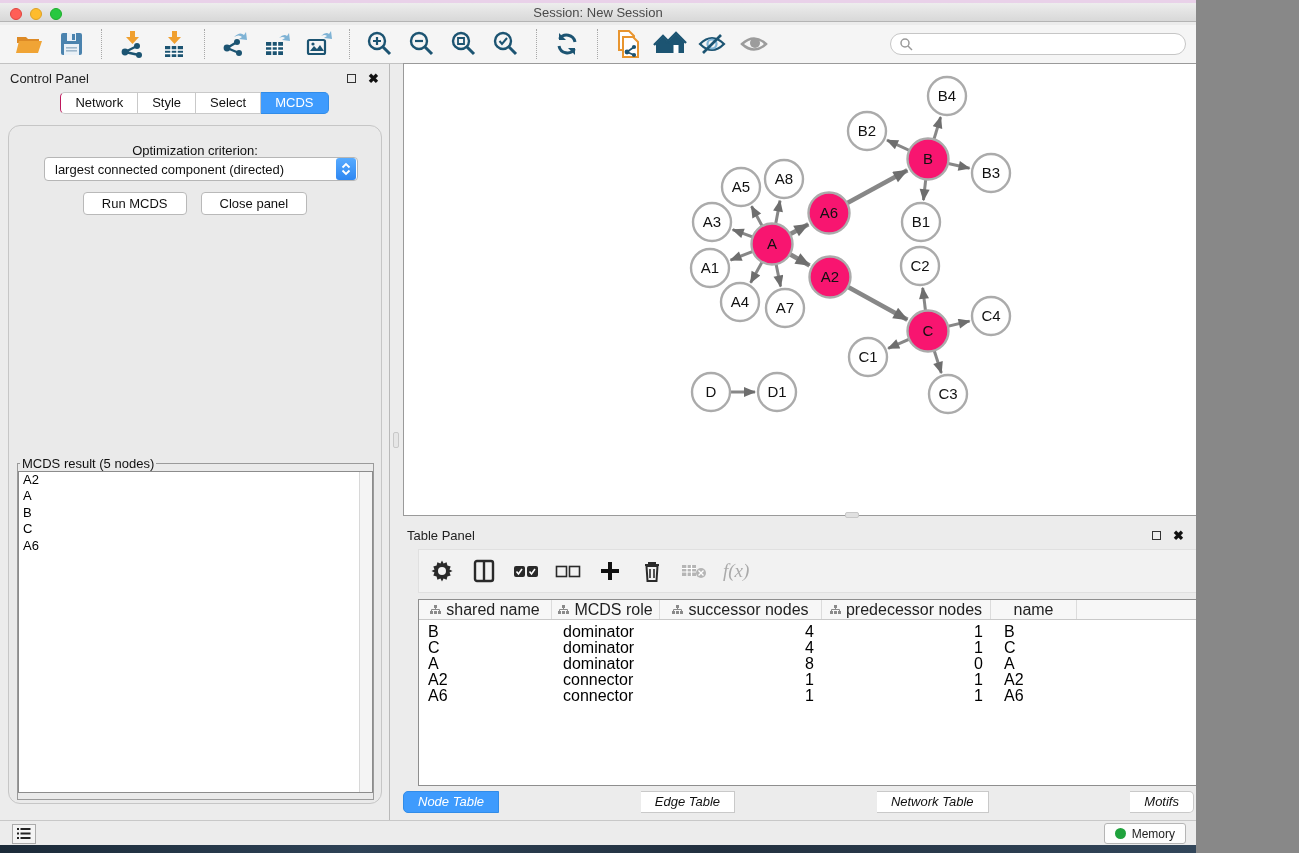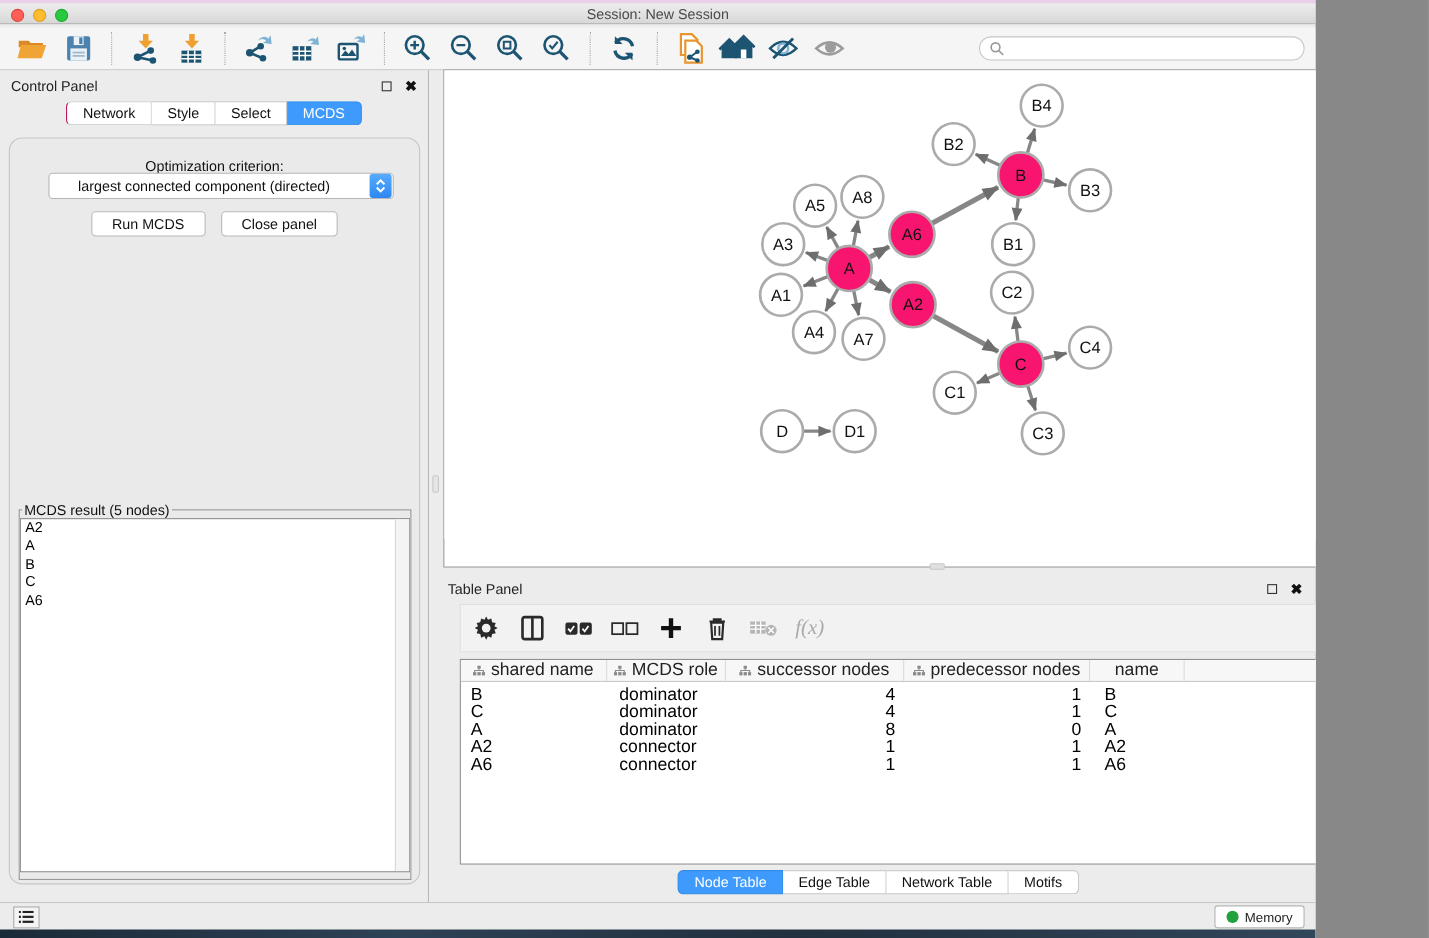--- a/index.html
+++ b/index.html
@@ -37,21 +37,21 @@
   .seg { height:22px; line-height:20px; padding:0 14px; background:#fff; border:1px solid #C9C9C9;
     border-left:none; font-size:13px; color:#111; cursor:pointer; }
   .seg:first-child { border-left:1px solid #be185d; border-radius:5px 0 0 5px; }
   .seg:last-child { border-radius:0 5px 5px 0; }
   .seg.active { background:#3E9BFD; border-color:#318CE8; color:#fff; }
   .cp-box { position:absolute; left:8px; top:61px; width:374px; height:679px;
     background:#EAEAEA; border:1px solid #C6C6C6; border-radius:12px; }
   .opt-label { text-align:center; font-size:13px; margin-top:17px; color:#111; }
   .dropdown { position:absolute; left:35px; top:31px; width:314px; height:24px; background:#fff;
     border:1px solid #B6B6B6; border-radius:4px; display:flex; align-items:center; cursor:pointer; }
-  .dropdown .val { flex:1; font-size:13px; padding-left:26px; color:#111; white-space:nowrap; }
+  .dropdown .val { flex:1; font-size:13px; padding-left:10px; color:#111; white-space:nowrap; }
   .dd-step { width:20px; height:22px; background:linear-gradient(#57ABFF,#2E87F2); border-radius:3px;
     margin-right:1px; display:flex; align-items:center; justify-content:center; }
   .btn-row { position:absolute; top:66px; left:0; width:100%; display:flex; justify-content:center; gap:14px; }
   .pbtn { height:23px; padding:0 18px; background:#fff; border:1px solid #B9B9B9; border-radius:4px;
     font-size:13px; color:#111; cursor:pointer; font-family:"Liberation Sans",sans-serif; }
   .result-fs { position:absolute; left:8px; top:330px; width:357px; height:344px;
     border:1px solid #9A9A9A; padding:0; }
   .result-fs legend { font-size:13px; color:#111; margin-left:2px; padding:0 2px; }
   .result-list { position:relative; width:100%; height:322px; background:#fff; border:1px solid #8C8C8C;
     overflow:hidden; }
@@ -86,21 +86,21 @@
   .tp-head { display:flex; height:20px; background:#F7F7F7; border-bottom:1px solid #C9C9C9; }
   .th { display:flex; align-items:center; justify-content:center; gap:5px; border-right:1px solid #DCDCDC;
     color:#222; }
   .tr { display:flex; height:16px; align-items:center; }
   .tr:first-child { margin-top:4px; }
   .td { overflow:hidden; white-space:nowrap; color:#000; }
   .c0 { width:133px; } .c1 { width:108px; } .c2 { width:162px; } .c3 { width:169px; } .c4 { width:86px; }
   .td.c0 { padding-left:9px; } .td.c1 { padding-left:11px; }
   .td.c2 { text-align:right; padding-right:8px; } .td.c3 { text-align:right; padding-right:8px; }
   .td.c4 { padding-left:13px; }
-  .tp-tabs { position:absolute; left:0; right:0; top:270px; display:flex; justify-content:center; }
+  .tp-tabs { position:absolute; left:0; right:0; top:270px; display:flex; justify-content:space-between;font-style:italic; }
 
   
   .statusbar { position:absolute; left:0; right:0; bottom:8px; height:25px; background:#ECECEC;
     border-top:1px solid #C8C8C8; }
   .sb-list { position:absolute; left:12px; top:3px; width:24px; height:20px; background:#F4F4F4;
     border:1px solid #ABABAB; display:flex; align-items:center; justify-content:center; cursor:pointer; }
   .sb-mem { position:absolute; right:10px; top:2px; height:21px; background:#FDFDFD; border:1px solid #B5B5B5;
     border-radius:3px; display:flex; align-items:center; gap:6px; padding:0 10px; font-size:12px; cursor:pointer; }
   .mem-dot { width:11px; height:11px; border-radius:50%; background:#1FA23C; }
   .wallpaper { position:absolute; left:0; right:0; bottom:0; height:8px;

